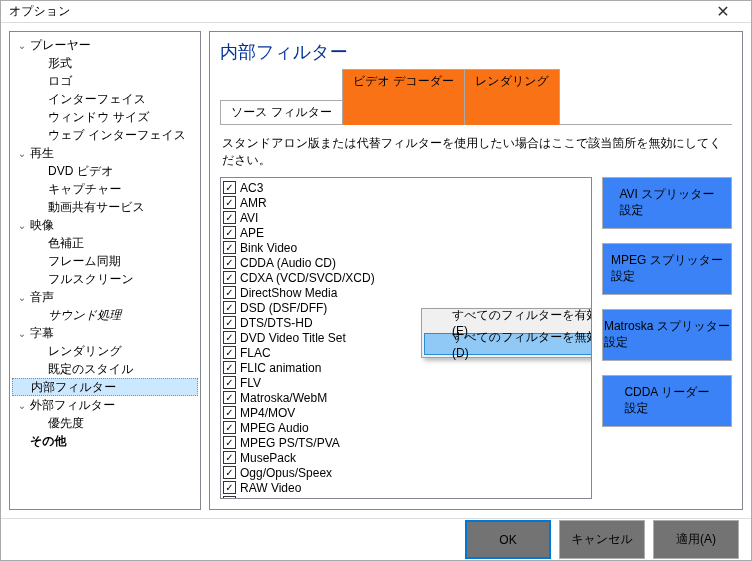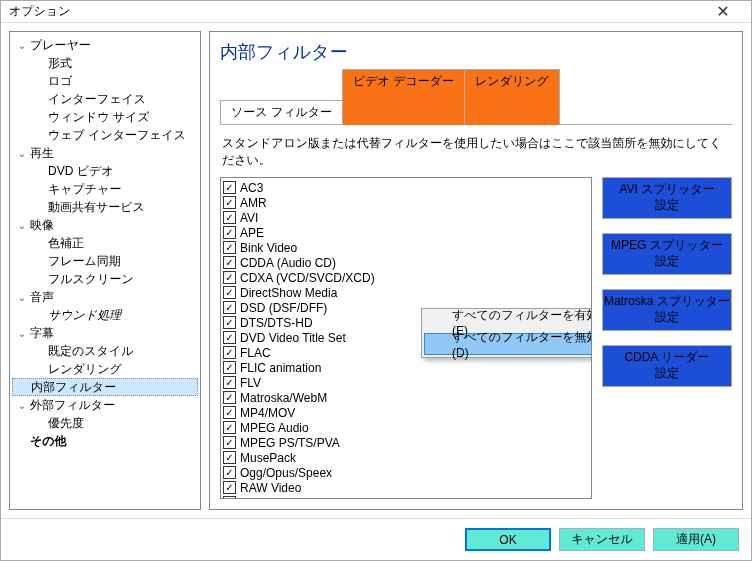--- a/index.html
+++ b/index.html
@@ -19,29 +19,29 @@
 .tab { padding: 3px 10px; border: 1px solid #aaa; border-bottom: none; background: #fff; margin-right: -1px; position: relative; }
 .tab.active { background: #fff; z-index: 2; margin-top: 32px; }
 .tab:not(.active) { top: 1px; background: #f97316; }
 .desc { padding: 10px 2px 8px 2px; }
 .body-row { flex: 1; display: flex; gap: 10px; overflow: hidden; }
 .filter-box { flex: 1; border: 1px solid #828790; overflow: hidden; position: relative; }
 .filter-list { overflow-y: scroll; height: 100%; padding: 2px; }
 .filter-item { display: flex; align-items: center; height: 15px; }
 .cb { width: 13px; height: 13px; border: 1px solid #333; margin-right: 4px; display: inline-flex; align-items: center; justify-content: center; font-size: 10px; line-height: 1; background: #fff; }
 .side { width: 130px; display: flex; flex-direction: column; gap: 14px; }
-.side-btn { height: 42px; border: 1px solid #adadad; background: #1d4ed8; display: flex; align-items: center; justify-content: center; text-align: center; line-height: 1.3; }
+.side-btn { height: 52px; border: 1px solid #adadad; background: #3b82f6; display: flex; align-items: center; justify-content: center; text-align: left; line-height: 1.3; }
 .buffer { display: flex; align-items: center; gap: 4px; margin-top: auto; }
 .buffer-label { flex: 1; }
 .spin { width: 46px; height: 22px; display: flex; }
 .spin-input { width: 30px; height: 22px; border: 1px solid #888; text-align: right; padding-right: 3px; }
 .spin-btns { width: 16px; display: flex; flex-direction: column; }
 .spin-b { flex: 1; border: 1px solid #888; background: #e1e1e1; display: flex; align-items: center; justify-content: center; font-size: 7px; }
 .footer { height: 42px; border-top: 1px solid #ddd; display: flex; align-items: center; justify-content: flex-end; gap: 8px; padding: 0 12px; }
-.fbtn { width: 86px; height: 23px; border: 1px solid #adadad; background: #5eead4; display: flex; align-items: center; justify-content: center; }
+.fbtn { width: 86px; height: 39px; border: 1px solid #adadad; background: #737373; display: flex; align-items: center; justify-content: center; }
 .fbtn.default { border: 1px solid #0078d7; box-shadow: inset 0 0 0 1px #0078d7; }
 .ctxmenu { position: absolute; left: 200px; top: 130px; width: 228px; background: #f0f0f0; border: 1px solid #a0a0a0; box-shadow: 3px 3px 4px rgba(0,0,0,0.25); padding: 2px; z-index: 10; }
 .ctxitem { height: 22px; display: flex; align-items: center; padding-left: 28px; }
 .ctxitem.hover { background: #90c8f6; border: 1px solid #2a8dd4; padding-left: 27px; }
 </style>
 </head>
 <body>
 
 <div class="titlebar">
   <span class="titlebar-title">オプション</span>
@@ -113,25 +113,25 @@
       <div class="tree-item" style="padding-left: 22px; font-style: italic;">
         <span class="exp"></span>
         <span class="tree-label">サウンド処理</span>
       </div>
       <div class="tree-item" style="padding-left: 4px;">
         <span class="exp">⌄</span>
         <span class="tree-label">字幕</span>
       </div>
       <div class="tree-item" style="padding-left: 22px;">
         <span class="exp"></span>
+        <span class="tree-label">レンダリング</span>
+      </div>
+      <div class="tree-item" style="padding-left: 22px;">
+        <span class="exp"></span>
         <span class="tree-label">既定のスタイル</span>
-      </div>
-      <div class="tree-item" style="padding-left: 22px;">
-        <span class="exp"></span>
-        <span class="tree-label">レンダリング</span>
       </div>
       <div class="tree-item sel" style="padding-left: 4px;">
         <span class="exp"></span>
         <span class="tree-label">内部フィルター</span>
       </div>
       <div class="tree-item" style="padding-left: 4px;">
         <span class="exp">⌄</span>
         <span class="tree-label">外部フィルター</span>
       </div>
       <div class="tree-item" style="padding-left: 22px; align-items: center;">

